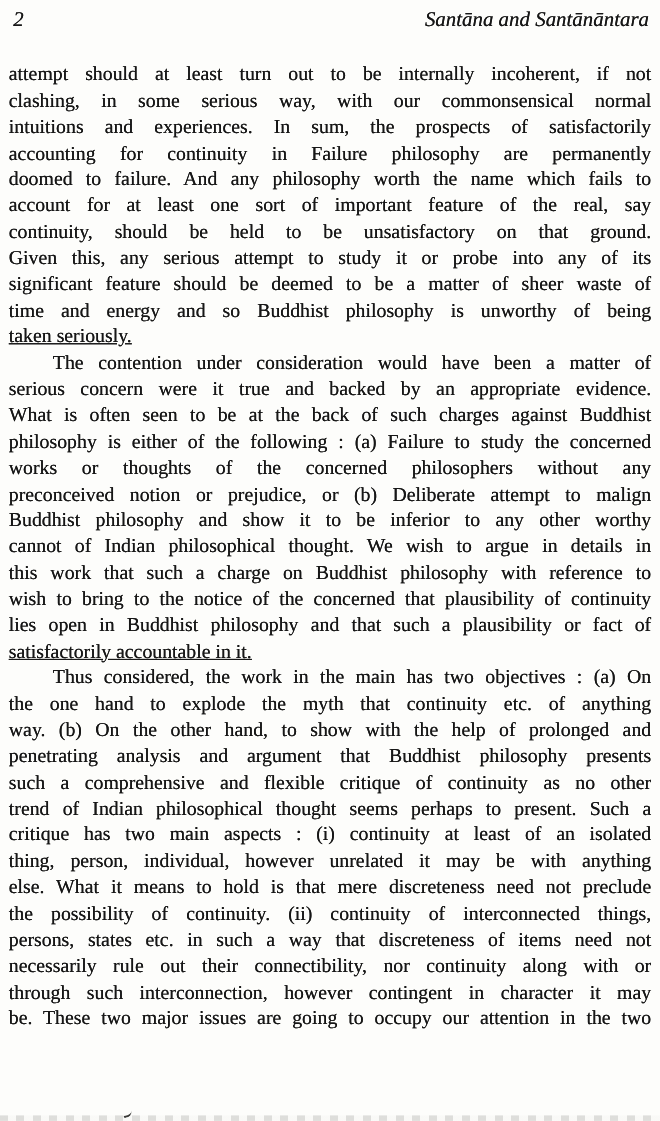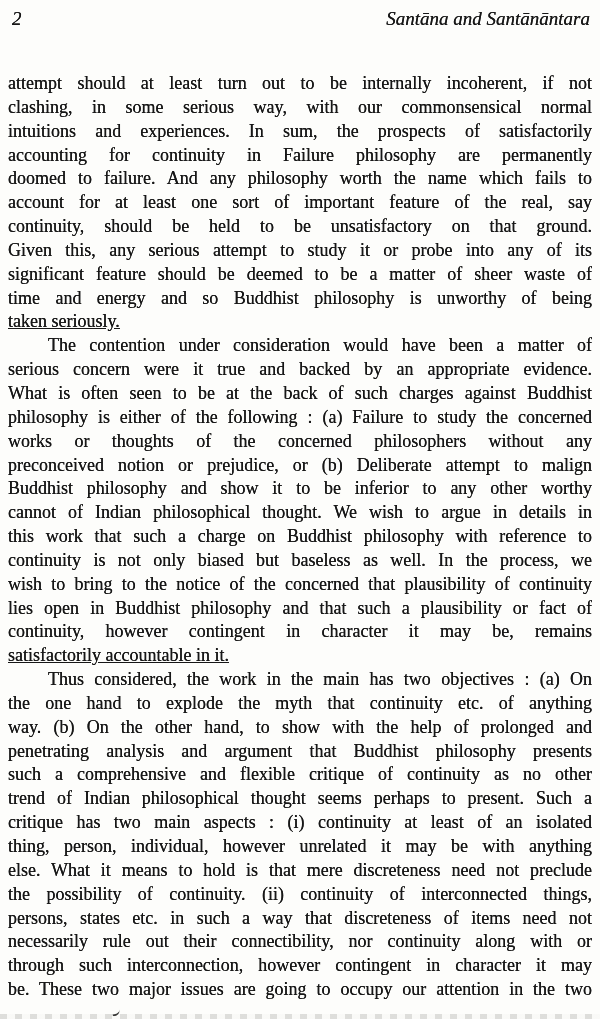--- a/index.html
+++ b/index.html
@@ -22,21 +22,21 @@
     right: 10px;
     display: flex;
     justify-content: space-between;
     align-items: baseline;
     font-style: italic;
     font-size: 19px;
     text-shadow: 0 0 0.3px currentColor;
   }
   .page-body {
     position: absolute;
-    top: 72px;
+    top: 56px;
     left: 8px;
     right: 8px;
     font-size: 18px;
     line-height: 23.85px;
     text-shadow: 0 0 0.35px currentColor;
   }
   .line {
     text-align: justify;
     text-align-last: justify;
     white-space: nowrap; 
@@ -96,24 +96,22 @@
     <div class="line para-end">taken seriously.</div>
     <div class="line indent">The contention under consideration would have been a matter of</div>
     <div class="line">serious concern were it true and backed by an appropriate evidence.</div>
     <div class="line">What is often seen to be at the back of such charges against Buddhist</div>
     <div class="line">philosophy is either of the following : (a) Failure to study the concerned</div>
     <div class="line">works or thoughts of the concerned philosophers without any</div>
     <div class="line">preconceived notion or prejudice, or (b) Deliberate attempt to malign</div>
     <div class="line">Buddhist philosophy and show it to be inferior to any other worthy</div>
     <div class="line">cannot of Indian philosophical thought. We wish to argue in details in</div>
     <div class="line">this work that such a charge on Buddhist philosophy with reference to</div>
-    <div class="line">continuity is not only biased but baseless as well. In the process, we</div>
     <div class="line">wish to bring to the notice of the concerned that plausibility of continuity</div>
     <div class="line">lies open in Buddhist philosophy and that such a plausibility or fact of</div>
-    <div class="line">continuity, however contingent in character it may be, remains</div>
     <div class="line para-end">satisfactorily accountable in it.</div>
     <div class="line indent">Thus considered, the work in the main has two objectives : (a) On</div>
     <div class="line">the one hand to explode the myth that continuity etc. of anything</div>
     <div class="line">way. (b) On the other hand, to show with the help of prolonged and</div>
     <div class="line">penetrating analysis and argument that Buddhist philosophy presents</div>
     <div class="line">such a comprehensive and flexible critique of continuity as no other</div>
     <div class="line">trend of Indian philosophical thought seems perhaps to present. Such a</div>
     <div class="line">critique has two main aspects : (i) continuity at least of an isolated</div>
     <div class="line">thing, person, individual, however unrelated it may be with anything</div>
     <div class="line">else. What it means to hold is that mere discreteness need not preclude</div>

